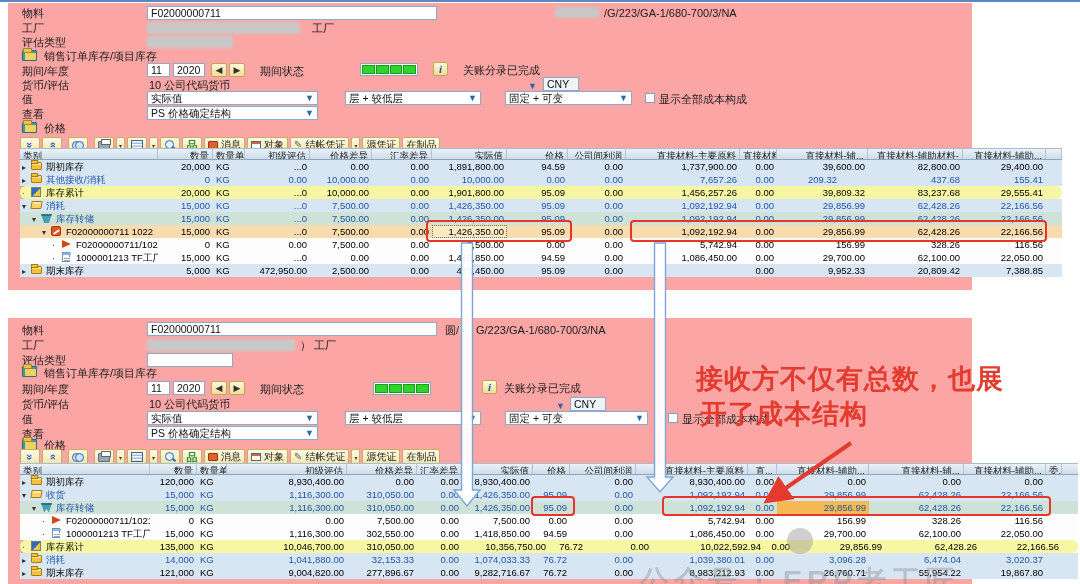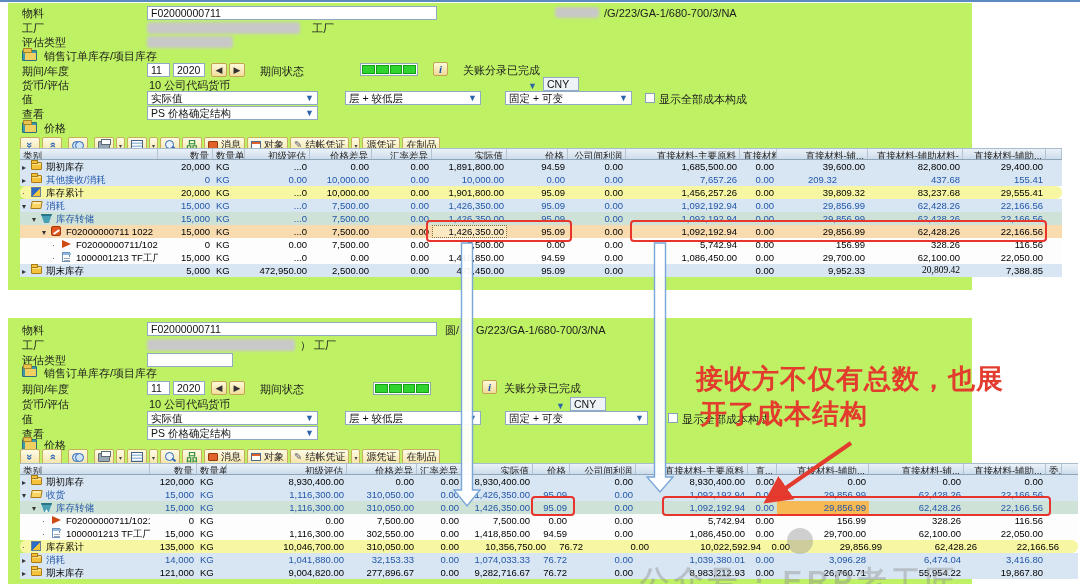--- a/index.html
+++ b/index.html
@@ -1,20 +1,20 @@
 <!DOCTYPE html>
 <html><head>
 <meta charset="utf-8">
 <style>
   * { box-sizing: border-box; }
   html,body { margin:0; padding:0; }
   body { width:1080px; height:584px; position:relative; background:#fff; overflow:hidden;
          font-family:"Liberation Sans","DejaVu Sans",sans-serif; }
   .topline { position:absolute; top:0; left:0; width:1080px; height:2px; background:#5b8ac0; z-index:5; }
-  .panel { position:absolute; left:8px; width:964px; background:#bef264; z-index:1; }
+  .panel { position:absolute; left:8px; width:964px; background:#fca5a5; z-index:1; }
   #panel1 { top:3px; height:287px; }
   #panel2 { top:318px; height:266px; }
   .lbl { position:absolute; font-size:11px; color:#1c1c1c; white-space:nowrap; line-height:13px; }
   .inp { position:absolute; height:14px; background:#fff; border:1px solid #90a9c4; font-size:10.5px;
          padding:0 3px; line-height:12px; white-space:nowrap; color:#111; }
   .ddl { position:absolute; height:14px; background:#fff; border:1px solid #90a9c4; font-size:10.5px;
          line-height:12px; padding:0 3px; color:#111; display:flex; justify-content:space-between; align-items:center; }
   .ddl .arr { color:#2d65a8; font-size:9px; }
   .blur { position:absolute; background:#c8c8c8; border-radius:3px; filter:blur(1.6px); }
   .ybtn { position:absolute; background:linear-gradient(#fdf9d8,#f2dd9c); border:1px solid #c3a452;
@@ -220,21 +220,21 @@
       <div class="tr bg-blue">
         <div class="td" style="width: 138px; padding-left: 2px;"><span class="exp">▸</span><span class="icw folder-closed-icon"><span class="s"></span></span><span style="font-size: 9.5px;">期初库存</span></div>
         <div class="td num" style="width: 55px;">20,000</div>
         <div class="td" style="width: 32px;">KG</div>
         <div class="td num" style="width: 65px;">...0</div>
         <div class="td num" style="width: 62px;">0.00</div>
         <div class="td num" style="width: 60px;">0.00</div>
         <div class="td num" style="width: 75px;">1,891,800.00</div>
         <div class="td num" style="width: 61px;">94.59</div>
         <div class="td num" style="width: 58px;">0.00</div>
-        <div class="td num" style="width: 114px;">1,685,500.00</div>
+        <div class="td num" style="width: 114px;">1,737,900.00</div>
         <div class="td num" style="width: 37px;">0.00</div>
         <div class="td num" style="width: 91px;">39,600.00</div>
         <div class="td num" style="width: 95px;">82,800.00</div>
         <div class="td num" style="width: 83px;">29,400.00</div>
         <div class="td num" style="width: 16px;"></div>
       </div>
       <div class="tr bg-blue txt-blue">
         <div class="td" style="width: 138px; padding-left: 2px;"><span class="exp">▸</span><span class="icw folder-closed-icon"><span class="s"></span></span><span style="font-size: 9.5px;">其他接收/消耗</span></div>
         <div class="td num" style="width: 55px;">0</div>
         <div class="td" style="width: 32px;">KG</div>
@@ -359,21 +359,21 @@
         <div class="td" style="width: 32px;">KG</div>
         <div class="td num" style="width: 65px;">472,950.00</div>
         <div class="td num" style="width: 62px;">2,500.00</div>
         <div class="td num" style="width: 60px;">0.00</div>
         <div class="td num" style="width: 75px;">475,450.00</div>
         <div class="td num" style="width: 61px;">95.09</div>
         <div class="td num" style="width: 58px;">0.00</div>
         <div class="td num" style="width: 114px; margin-top: 33px;">364,064.32</div>
         <div class="td num" style="width: 37px;">0.00</div>
         <div class="td num" style="width: 91px;">9,952.33</div>
-        <div class="td num" style="width: 95px; font-family: Liberation Serif, serif;">20,809.42</div>
+        <div class="td num" style="width: 95px;">20,809.42</div>
         <div class="td num" style="width: 83px;">7,388.85</div>
         <div class="td num" style="width: 16px;"></div>
       </div>
     </div>
 </div>
 
 <div class="panel" id="panel2">
   <div class="lbl" style="left:14px;top:6px">物料</div>
   <div class="inp" style="left:139px;top:4px;width:290px">F02000000711</div>
   <div class="lbl" style="left:437px;top:6px">圆/</div>
@@ -608,21 +608,21 @@
         <div class="td num" style="width: 120px;">1,041,880.00</div>
         <div class="td num" style="width: 70px;">32,153.33</div>
         <div class="td num" style="width: 45px;">0.00</div>
         <div class="td num" style="width: 71px;">1,074,033.33</div>
         <div class="td num" style="width: 37px;">76.72</div>
         <div class="td num" style="width: 66px;">0.00</div>
         <div class="td num" style="width: 112px;">1,039,380.01</div>
         <div class="td num" style="width: 29px;">0.00</div>
         <div class="td num" style="width: 92px;">3,096.28</div>
         <div class="td num" style="width: 95px;">6,474.04</div>
-        <div class="td num" style="width: 82px;">3,416.80</div>
+        <div class="td num" style="width: 82px;">3,020.37</div>
         <div class="td num" style="width: 16px;"></div>
       </div>
       <div class="tr bg-blue">
         <div class="td" style="width: 130px; padding-left: 2px;"><span class="exp">▸</span><span class="icw folder-closed-icon"><span class="s"></span></span><span style="font-size: 9.5px;">期末库存</span></div>
         <div class="td num" style="width: 47px;">121,000</div>
         <div class="td" style="width: 30px;">KG</div>
         <div class="td num" style="width: 120px;">9,004,820.00</div>
         <div class="td num" style="width: 70px;">277,896.67</div>
         <div class="td num" style="width: 45px;">0.00</div>
         <div class="td num" style="width: 71px;">9,282,716.67</div>

